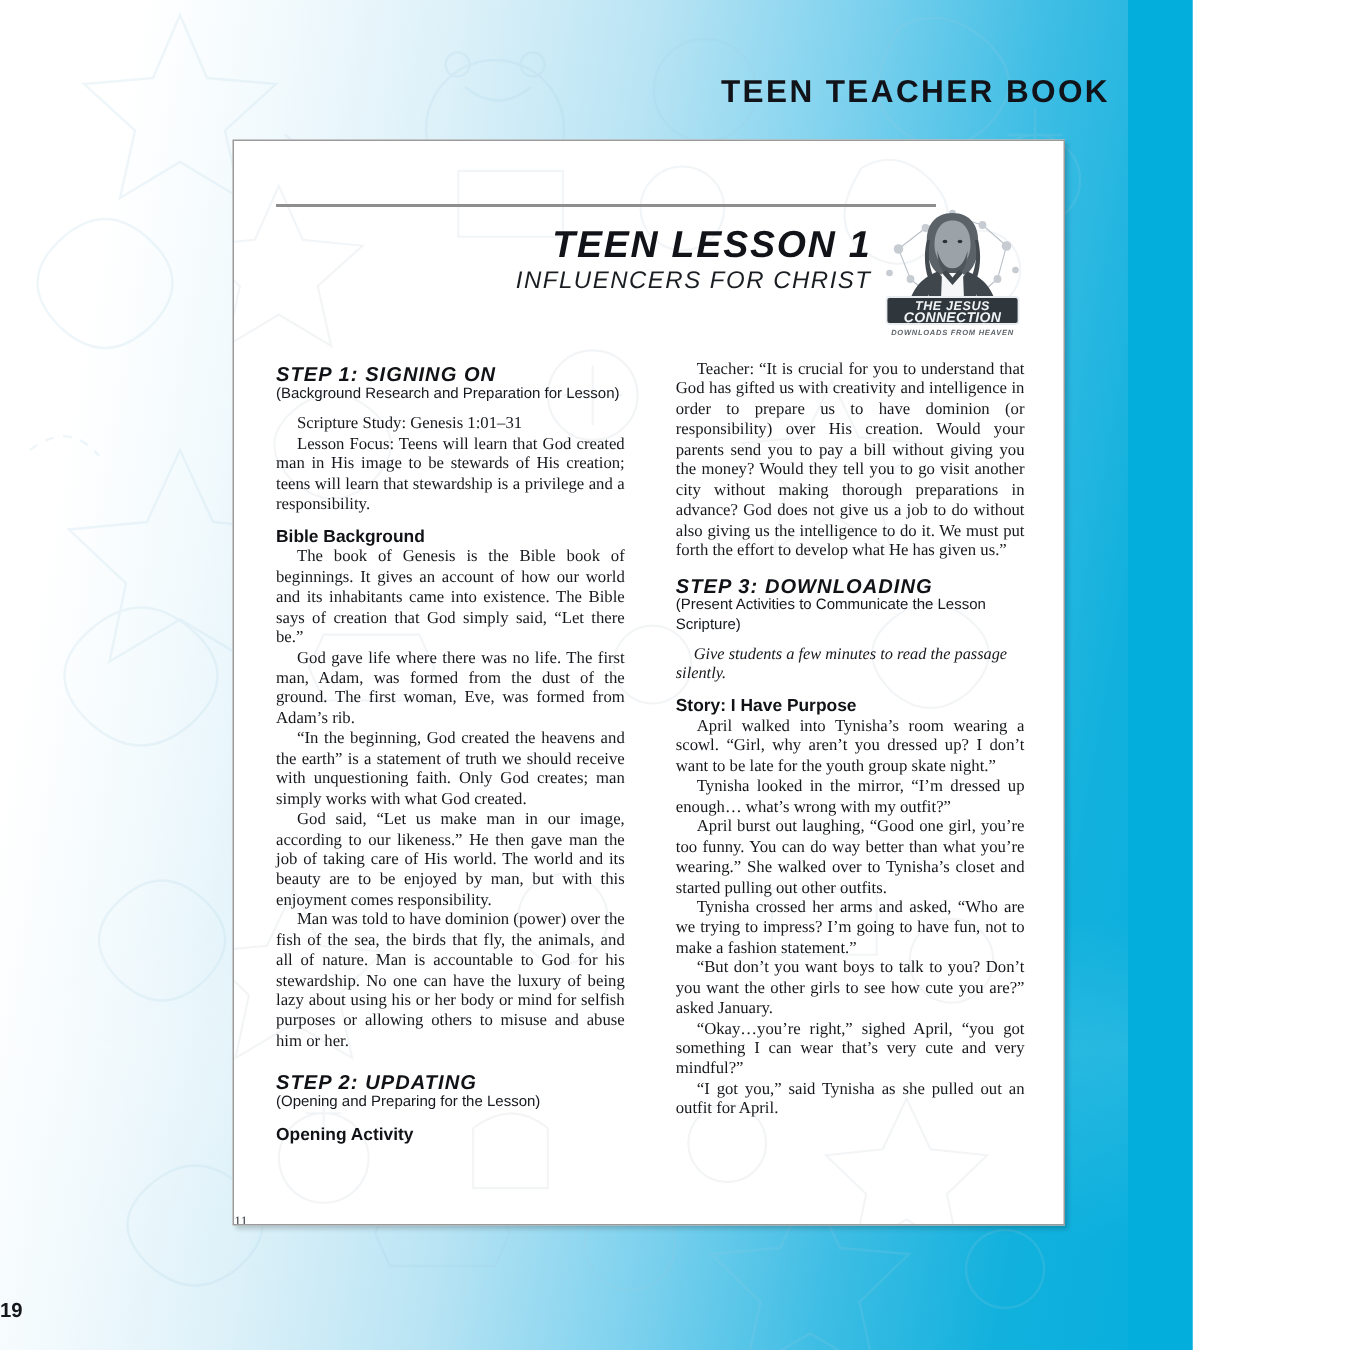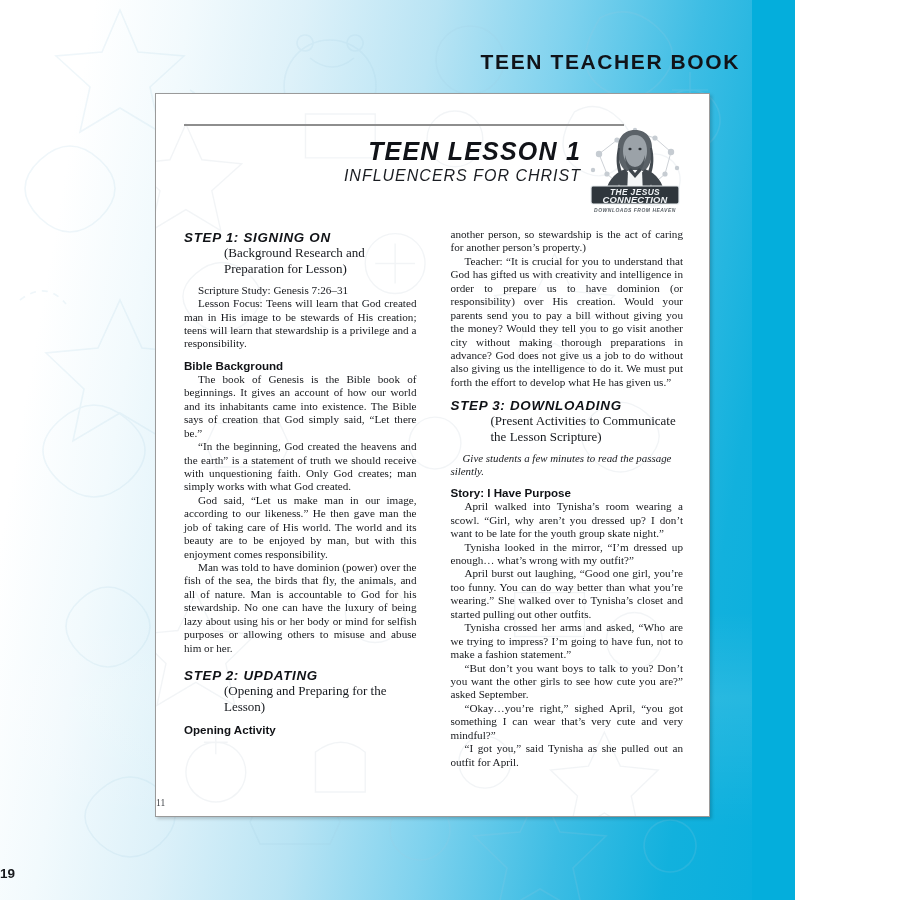--- a/index.html
+++ b/index.html
@@ -80,21 +80,21 @@
     overflow: hidden;
   }
   .sheet-doodles {
     position: absolute;
     left: 0; top: 0; width: 100%; height: 100%;
     opacity: 0.40;
     pointer-events: none;
   }
   .sheet-inner {
     position: absolute;
-    left: 0; top: 0;
+    left: 0; top: 12px;
     width: 100%; height: 100%;
     padding: 30px 26px 14px 28px;
   }
 
   
   .title-block { position: relative; }
   .title-rule {
     height: 2px;
     background: #8e8e8e;
     width: 440px;
@@ -148,26 +148,25 @@
   .step-head {
     font-family: "Liberation Sans", sans-serif;
     font-weight: bold;
     font-style: italic;
     font-size: 13.4px;
     letter-spacing: 0.7px;
     color: #101216;
     margin-top: 2px;
   }
   .step-sub {
-    font-family: Liberation Serif, serif;
-    font-size: 13px;
+    font-family: Liberation Sans, sans-serif;
+    font-size: 10px;
     color: #15181d;
     line-height: 1.22;
     margin-bottom: 7px;
-    margin-left: 40px;
   }
   .sec-head {
     font-family: "Liberation Sans", sans-serif;
     font-weight: bold;
     font-size: 11.6px;
     color: #101216;
     margin-top: 8px;
     margin-bottom: 1px;
   }
   p.body {
@@ -342,52 +341,52 @@
           </div>
         </div>
       </div>
 
       <div class="columns">
 
         <div class="col">
           <div class="step-head">STEP 1: SIGNING ON</div>
           <div class="step-sub">(Background Research and Preparation for Lesson)</div>
 
-          <p class="body">Scripture Study: Genesis 7:26–31</p>
+          <p class="body">Scripture Study: Genesis 1:01–31</p>
           <p class="body">Lesson Focus: Teens will learn that God created man in His image to be stewards of His creation; teens will learn that stewardship is a privilege and a responsibility.</p>
 
           <div class="sec-head">Bible Background</div>
           <p class="body">The book of Genesis is the Bible book of beginnings. It gives an account of how our world and its inhabitants came into existence. The Bible says of creation that God simply said, “Let there be.”</p>
+          <p class="body">God gave life where there was no life. The first man, Adam, was formed from the dust of the ground. The first woman, Eve, was formed from Adam’s rib.</p>
           <p class="body">“In the beginning, God created the heavens and the earth” is a statement of truth we should receive with unquestioning faith. Only God creates; man simply works with what God created.</p>
           <p class="body">God said, “Let us make man in our image, according to our likeness.” He then gave man the job of taking care of His world. The world and its beauty are to be enjoyed by man, but with this enjoyment comes responsibility.</p>
           <p class="body">Man was told to have dominion (power) over the fish of the sea, the birds that fly, the animals, and all of nature. Man is accountable to God for his stewardship. No one can have the luxury of being lazy about using his or her body or mind for selfish purposes or allowing others to misuse and abuse him or her.</p>
 
           <div class="gap-md"></div>
           <div class="step-head">STEP 2: UPDATING</div>
           <div class="step-sub">(Opening and Preparing for the Lesson)</div>
 
           <div class="sec-head">Opening Activity</div>
 
         </div>
 
         <div class="col">
-          <p class="body noindent">another person, so stewardship is the act of caring for another person’s property.)</p>
           <p class="body">Teacher: “It is crucial for you to understand that God has gifted us with creativity and intelligence in order to prepare us to have dominion (or responsibility) over His creation. Would your parents send you to pay a bill without giving you the money? Would they tell you to go visit another city without making thorough preparations in advance? God does not give us a job to do without also giving us the intelligence to do it. We must put forth the effort to develop what He has given us.”</p>
 
           <div class="gap-sm"></div>
           <div class="step-head">STEP 3: DOWNLOADING</div>
           <div class="step-sub">(Present Activities to Communicate the Lesson Scripture)</div>
           <p class="body italic">Give students a few minutes to read the passage silently.</p>
 
           <div class="sec-head">Story: I Have Purpose</div>
           <p class="body">April walked into Tynisha’s room wearing a scowl. “Girl, why aren’t you dressed up? I don’t want to be late for the youth group skate night.”</p>
           <p class="body">Tynisha looked in the mirror, “I’m dressed up enough… what’s wrong with my outfit?”</p>
           <p class="body">April burst out laughing, “Good one girl, you’re too funny. You can do way better than what you’re wearing.” She walked over to Tynisha’s closet and started pulling out other outfits.</p>
           <p class="body">Tynisha crossed her arms and asked, “Who are we trying to impress? I’m going to have fun, not to make a fashion statement.”</p>
-          <p class="body">“But don’t you want boys to talk to you? Don’t you want the other girls to see how cute you are?” asked September.</p>
+          <p class="body">“But don’t you want boys to talk to you? Don’t you want the other girls to see how cute you are?” asked January.</p>
           <p class="body">“Okay…you’re right,” sighed April, “you got something I can wear that’s very cute and very mindful?”</p>
           <p class="body">“I got you,” said Tynisha as she pulled out an outfit for April.</p>
 
         </div>
 
       </div>
 
       <div class="inner-folio">11</div>
     </div>
   </div>

